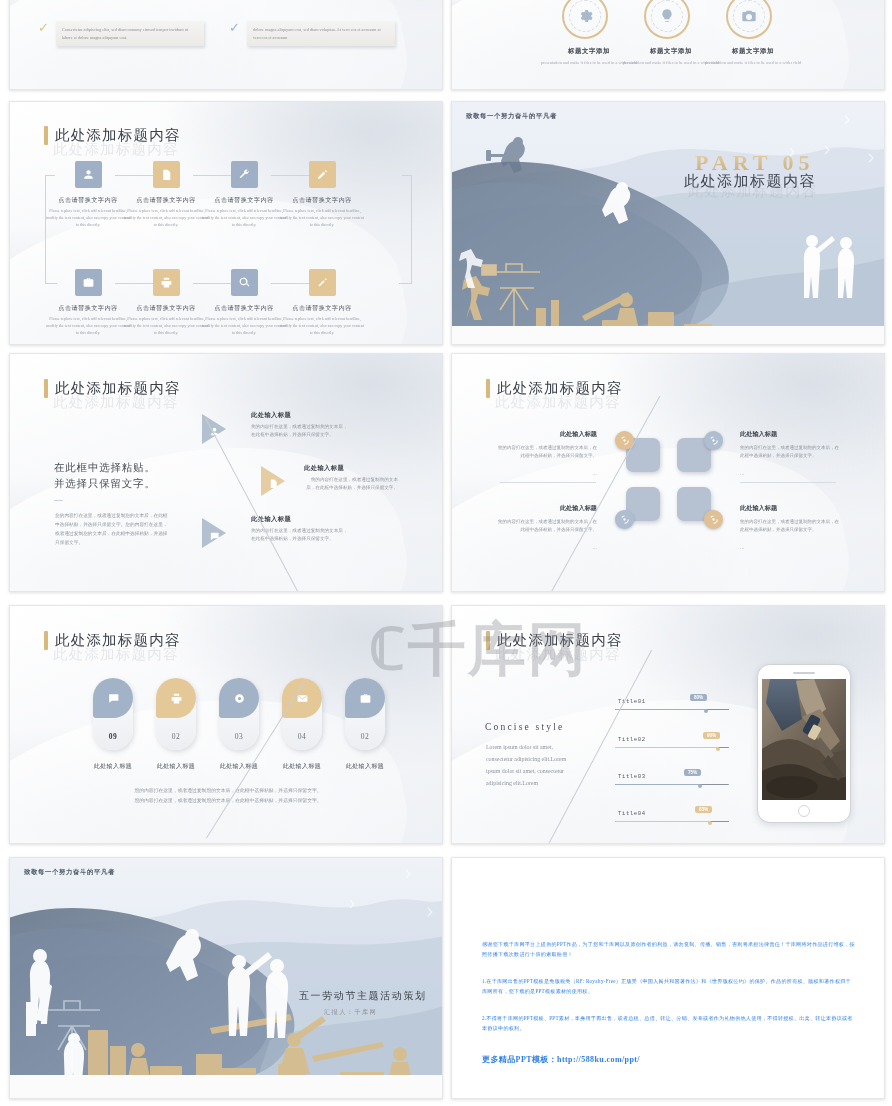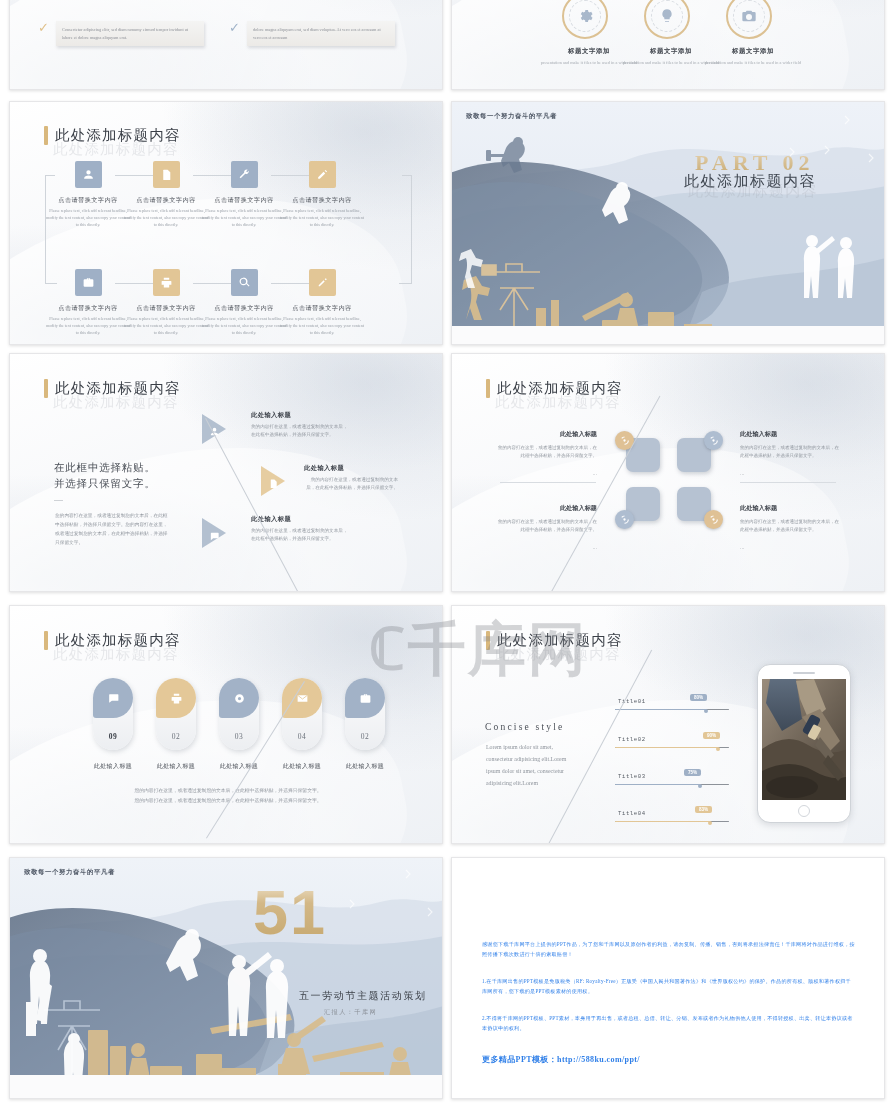--- a/index.html
+++ b/index.html
@@ -374,21 +374,21 @@
       <g stroke="#ffffff" stroke-width="1.2" fill="none" opacity=".7">
         <path d="M393 14l4 4-4 4"></path>
             <path d="M338 46l4 4-4 4"></path>
         <path d="M373 44l4 4-4 4"></path>
             <path d="M417 52l4 4-4 4"></path>
       </g>
     </svg>
   </div>
   <div class="covertag">致敬每一个努力奋斗的平凡者</div>
   <div class="partno" style="left:243px;top:48px;color:#d2b versuch;
-       background:linear-gradient(180deg,#e6d4b3,#c6a86f);-webkit-background-clip:text;background-clip:text;color:transparent;">PART 02</div>
+       background:linear-gradient(180deg,#e6d4b3,#c6a86f);-webkit-background-clip:text;background-clip:text;color:transparent;">PART 05</div>
   <div class="ghost" style="left:236px;top:80px;font-size:15px;z-index:9;">此处添加标题内容</div>
   <div style="position:absolute;left:232px;top:70px;z-index:10;font-family:'Liberation Serif',serif;font-size:15px;letter-spacing:1.5px;color:#3f4650;">此处添加标题内容</div>
   <div class="covbottom"></div>
 </div>
 
 <div class="slide s5">
   <div class="wash"></div>
   <div class="ghost" style="left:43px;top:39px;">此处添加标题内容</div>
   <div class="ttl" style="left:34px;top:25px;">
     <span class="bar"></span>
@@ -679,21 +679,20 @@
         <circle cx="64" cy="181" r="6"></circle>
       </g>
       <g stroke="#ffffff" stroke-width="1.1" fill="none" opacity=".7">
         <path d="M396 12l4 4-4 4"></path>
             <path d="M340 42l4 4-4 4"></path>
             <path d="M418 50l4 4-4 4"></path>
       </g>
     </svg>
   </div>
   <div class="covertag">致敬每一个努力奋斗的平凡者</div>
-  <div class="big51" style="left:243px;top:23px;">51</div>
   <div class="c9t" style="left:289px;top:131px;">五一劳动节主题活动策划</div>
   <div class="c9s" style="left:314px;top:150px;">汇报人：千库网</div>
   <div class="covbottom" style="height:23px;"></div>
 </div>
 
 <div class="slide s10">
   <div class="cpwrap"></div>
   <div class="cpp" style="left:30px;top:81px;width:374px;">感谢您下载千库网平台上提供的PPT作品，为了您和千库网以及原创作者的利益，请勿复制、传播、销售，否则将承担法律责任！千库网将对作品进行维权，按照传播下载次数进行十倍的索取赔偿！</div>
   <div class="cpp" style="left:30px;top:118px;width:374px;">1.在千库网出售的PPT模板是免版税类（RF: Royalty-Free）正版受《中国人民共和国著作法》和《世界版权公约》的保护。作品的所有权、版权和著作权归千库网所有，您下载的是PPT模板素材的使用权。</div>
   <div class="cpp" style="left:30px;top:155px;width:374px;">2.不得将千库网的PPT模板、PPT素材，本身用于再出售，或者总租、总借、转让、分销、发布或者作为礼物供他人使用，不得转授权、出卖、转让本协议或者本协议中的权利。</div>

